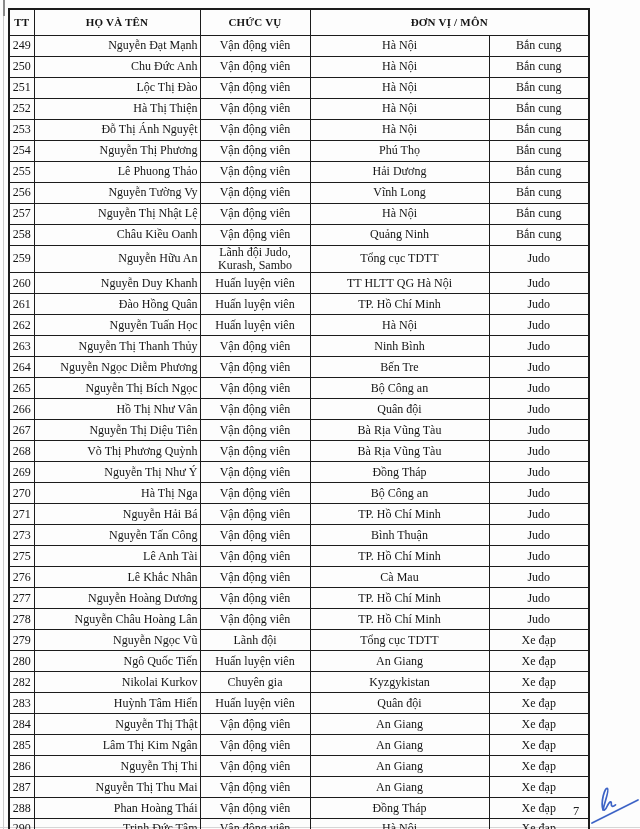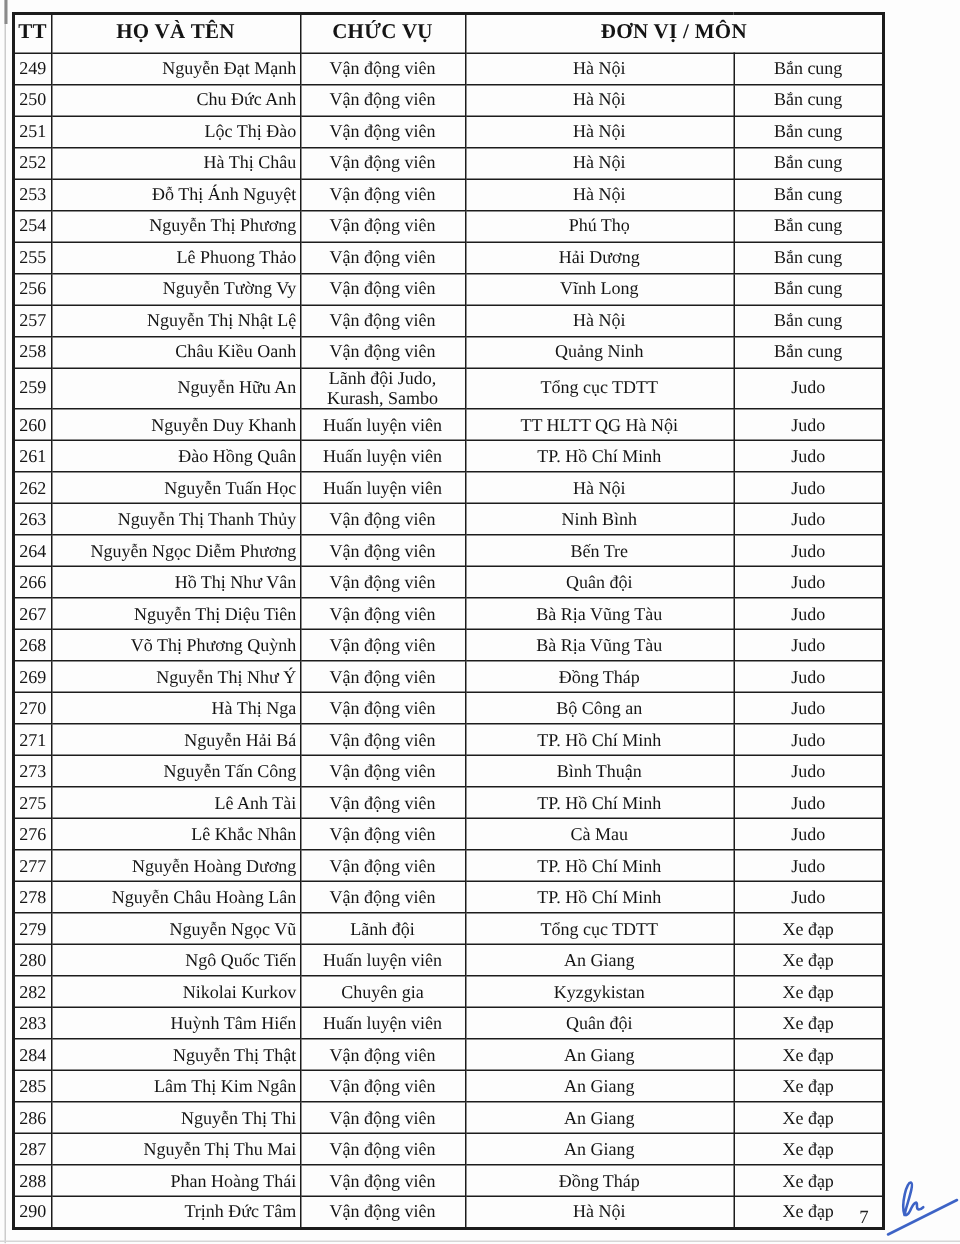--- a/index.html
+++ b/index.html
@@ -38,21 +38,21 @@
     border: 1px solid #1c1c1c;
     padding: 0 2px;
     text-align: center;
     vertical-align: middle;
     font-size: 12px;
     line-height: 1.12;
     overflow: hidden;
     white-space: normal;
   }
   thead tr { height: 26px; }
-  th { font-size: 14px; font-weight: bold; letter-spacing: 0.2px; }
+  th { font-size: 11px; font-weight: bold; letter-spacing: 0.2px; }
   tbody tr { height: 21px; }
   td.col-tt { padding: 0 1px; }
   td.col-name { text-align: right; padding-left: 5px; }
   .page-number {
     position: absolute;
     left: 566px; top: 804px;
     width: 20px;
     text-align: center;
     font-size: 12.5px;
     font-family: "Liberation Serif", serif;
@@ -105,21 +105,21 @@
         </tr>
         <tr>
           <td class="col-tt">251</td>
           <td class="col-name">Lộc Thị Đào</td>
           <td class="col-role">Vận động viên</td>
           <td class="col-unit">Hà Nội</td>
           <td class="col-sport">Bắn cung</td>
         </tr>
         <tr>
           <td class="col-tt">252</td>
-          <td class="col-name">Hà Thị Châu</td>
+          <td class="col-name">Hà Thị Thiện</td>
           <td class="col-role">Vận động viên</td>
           <td class="col-unit">Hà Nội</td>
           <td class="col-sport">Bắn cung</td>
         </tr>
         <tr>
           <td class="col-tt">253</td>
           <td class="col-name">Đỗ Thị Ánh Nguyệt</td>
           <td class="col-role">Vận động viên</td>
           <td class="col-unit">Hà Nội</td>
           <td class="col-sport">Bắn cung</td>
@@ -192,20 +192,27 @@
           <td class="col-name">Nguyễn Thị Thanh Thủy</td>
           <td class="col-role">Vận động viên</td>
           <td class="col-unit">Ninh Bình</td>
           <td class="col-sport">Judo</td>
         </tr>
         <tr>
           <td class="col-tt">264</td>
           <td class="col-name">Nguyễn Ngọc Diễm Phương</td>
           <td class="col-role">Vận động viên</td>
           <td class="col-unit">Bến Tre</td>
+          <td class="col-sport">Judo</td>
+        </tr>
+        <tr>
+          <td class="col-tt">265</td>
+          <td class="col-name">Nguyễn Thị Bích Ngọc</td>
+          <td class="col-role">Vận động viên</td>
+          <td class="col-unit">Bộ Công an</td>
           <td class="col-sport">Judo</td>
         </tr>
         <tr>
           <td class="col-tt">266</td>
           <td class="col-name">Hồ Thị Như Vân</td>
           <td class="col-role">Vận động viên</td>
           <td class="col-unit">Quân đội</td>
           <td class="col-sport">Judo</td>
         </tr>
         <tr>

